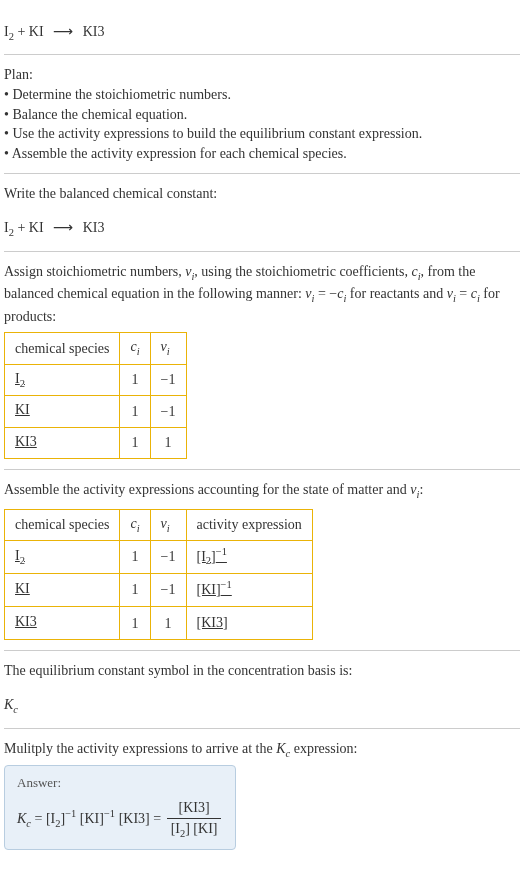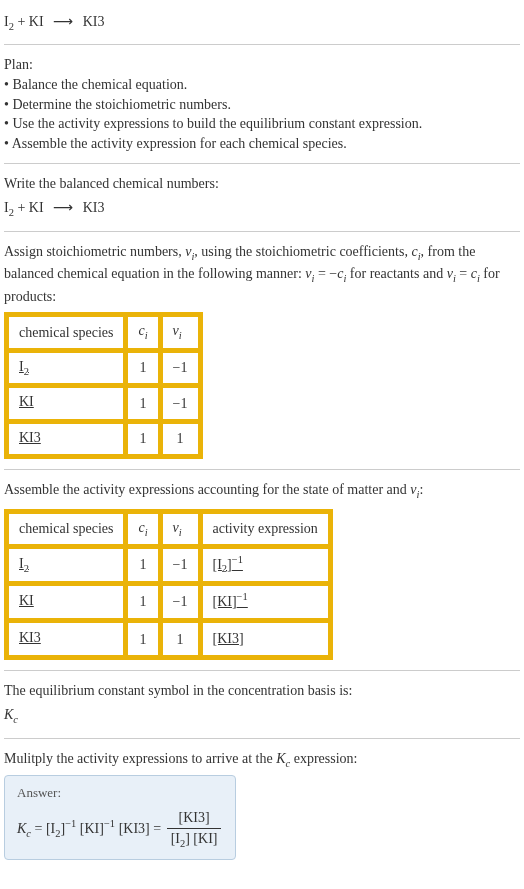--- a/index.html
+++ b/index.html
@@ -37,21 +37,21 @@
     }
     .arrow {
       display: inline-block;
       margin: 0 6px;
     }
     table {
       border-collapse: collapse;
       margin: 6px 0;
     }
     th, td {
-      border: 5px solid #eab308;
+      border: 1px solid #eab308;
       padding: 4px 10px;
       text-align: center;
       font-weight: normal;
     }
     th {
       text-align: left;
     }
     td.left {
       text-align: left;
       text-decoration: underline;
@@ -85,48 +85,48 @@
       padding: 0 4px;
     }
     .frac .den {
       display: block;
       padding: 0 4px;
     }
     .bullet-line {
       margin-left: 0;
     }
     .eq-line {
-      margin-top: 4px;
+      margin-top: 14px;
     }
   </style>
 </head>
 <body>
 
 <div class="section">
   <div class="eq-line">
     <span>I</span><span class="sub">2</span><span> + KI</span>
     <span class="arrow">⟶</span>
     <span>KI3</span>
   </div>
 </div>
 
 <hr>
 
 <div class="section">
   <div>Plan:</div>
+  <div class="bullet-line">• Determine the stoichiometric numbers.</div>
   <div class="bullet-line">• Balance the chemical equation.</div>
-  <div class="bullet-line">• Determine the stoichiometric numbers.</div>
   <div class="bullet-line">• Use the activity expressions to build the equilibrium constant expression.</div>
   <div class="bullet-line">• Assemble the activity expression for each chemical species.</div>
 </div>
 
 <hr>
 
 <div class="section">
-  <div>Write the balanced chemical numbers:</div>
+  <div>Write the balanced chemical constant:</div>
   <div class="eq-line">
     <span>I</span><span class="sub">2</span><span> + KI</span>
     <span class="arrow">⟶</span>
     <span>KI3</span>
   </div>
 </div>
 
 <hr>
 
 <div class="section">

